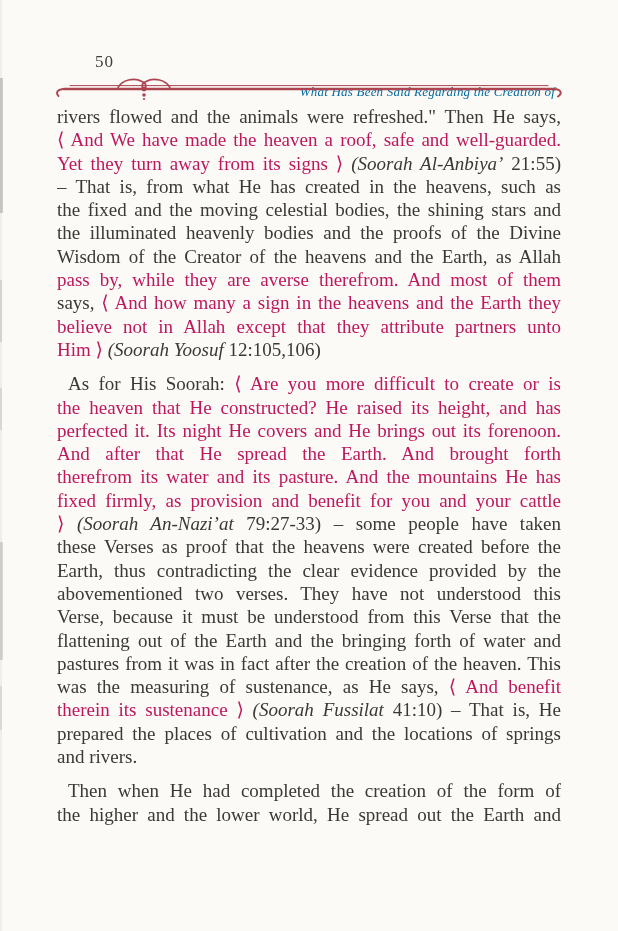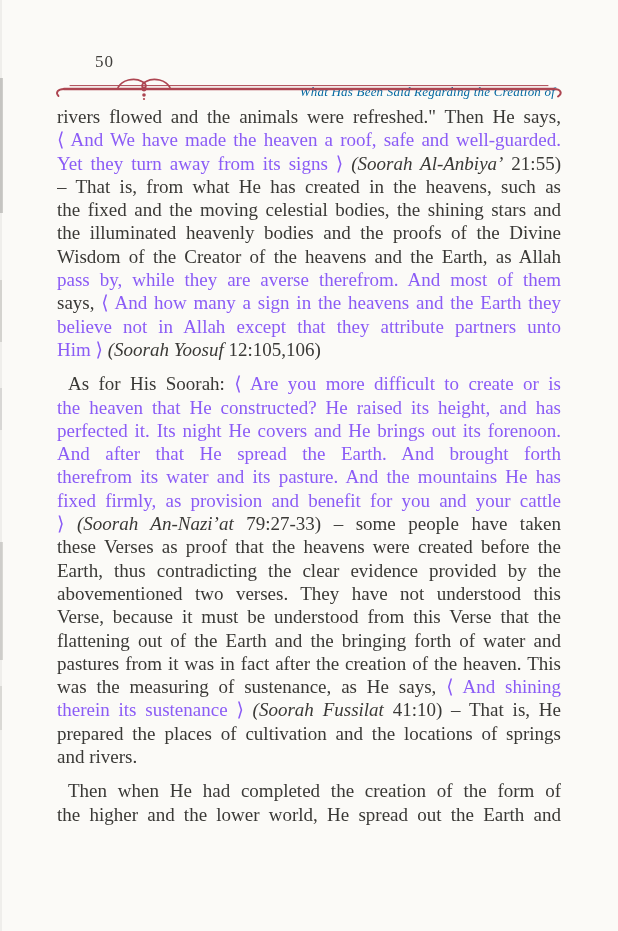--- a/index.html
+++ b/index.html
@@ -42,21 +42,21 @@
     text-align:justify;
     text-align-last:justify;
     line-height:23.3px;height:23.3px;
     overflow:hidden;
   }
   .line.left{text-align-last:left;}
   .line.gap{margin-top:11px;}
   .line.indent{padding-left:11px;}
   .s-k{color:#3a3936;}
   .s-i{color:#3a3936;font-style:italic;}
-  .s-r{color:#8b5cf6;}
+  .s-r{color:#be185d;}
 </style>
 </head>
 <body>
 
 <div class="page">
 
   <div class="edge e6"></div>
   <div class="edge e1"></div>
   <div class="edge e2"></div>
   <div class="edge e3"></div>
@@ -107,21 +107,21 @@
       <div class="line"><span class="s-r">And after that He spread the Earth. And brought forth</span></div>
       <div class="line"><span class="s-r">therefrom its water and its pasture. And the mountains He has</span></div>
       <div class="line"><span class="s-r">fixed firmly, as provision and benefit for you and your cattle</span></div>
       <div class="line"><span class="s-r">⟩ </span><span class="s-i">(Soorah An-Nazi’at</span><span class="s-k"> 79:27-33) – some people have taken</span></div>
       <div class="line"><span class="s-k">these Verses as proof that the heavens were created before the</span></div>
       <div class="line"><span class="s-k">Earth, thus contradicting the clear evidence provided by the</span></div>
       <div class="line"><span class="s-k">abovementioned two verses. They have not understood this</span></div>
       <div class="line"><span class="s-k">Verse, because it must be understood from this Verse that the</span></div>
       <div class="line"><span class="s-k">flattening out of the Earth and the bringing forth of water and</span></div>
       <div class="line"><span class="s-k">pastures from it was in fact after the creation of the heaven. This</span></div>
-      <div class="line"><span class="s-k">was the measuring of sustenance, as He says, </span><span class="s-r">⟨ And shining</span></div>
+      <div class="line"><span class="s-k">was the measuring of sustenance, as He says, </span><span class="s-r">⟨ And benefit</span></div>
       <div class="line"><span class="s-r">therein its sustenance ⟩ </span><span class="s-i">(Soorah Fussilat</span><span class="s-k"> 41:10) – That is, He</span></div>
       <div class="line"><span class="s-k">prepared the places of cultivation and the locations of springs</span></div>
       <div class="line left"><span class="s-k">and rivers.</span></div>
       <div class="line gap indent"><span class="s-k">Then when He had completed the creation of the form of</span></div>
       <div class="line"><span class="s-k">the higher and the lower world, He spread out the Earth and</span></div>
     </div>
 
 </div>
 
 </body></html>

